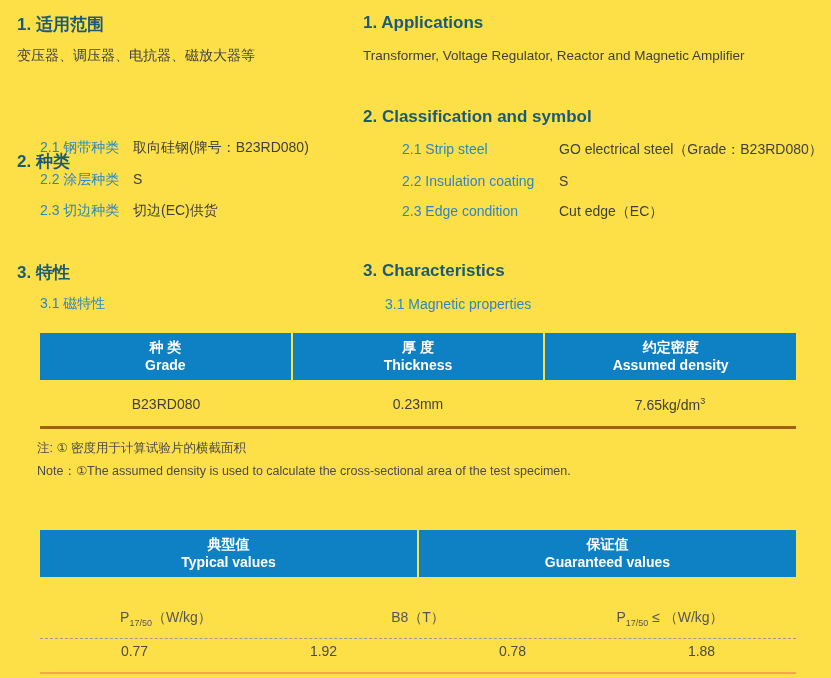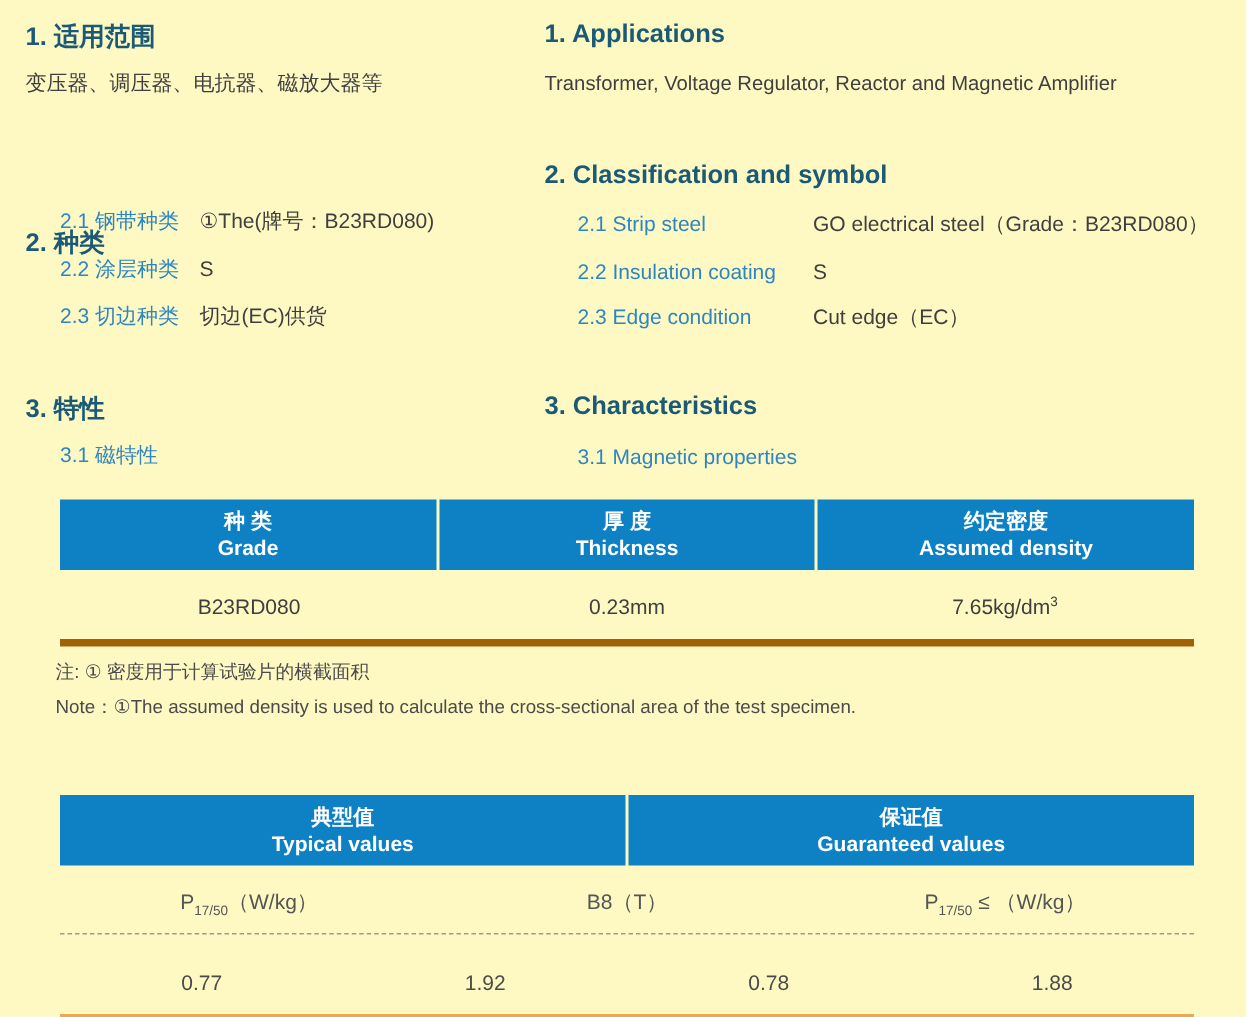--- a/index.html
+++ b/index.html
@@ -1,64 +1,64 @@
 <!DOCTYPE html>
 <html><head>
 <meta charset="utf-8">
 <style>
   html,body{margin:0;padding:0;background:#ffffff;}
   .page{
-    position:relative;width:831px;height:678px;background:#fef9c3;overflow:hidden;
+    position:relative;width:831px;height:678px;background:#fde047;overflow:hidden;
     font-family:"Liberation Sans","DejaVu Sans",sans-serif;color:#3f3f3f;
   }
   .abs{position:absolute;}
   .h1{font-size:17px;font-weight:bold;color:#1a5a76;}
   .subhead{font-size:14px;color:#2e86c1;}
   .body-text{font-size:14px;color:#3f3f3f;}
   .item-row{display:flex;font-size:14px;line-height:1.2;}
   .item-label{color:#2e86c1;flex:0 0 auto;}
   .item-value{color:#3f3f3f;}
   .zh .item-label{width:93px;}
-  .en .item-label{width:157px;}
+  .en .item-label{width:157px;margin-left:17px;}
 
   .dtable{width:756px;}
   .thead{display:flex;gap:2px;}
   .th{
     flex:1;background:#0e80c4;color:#ffffff;text-align:center;
     padding:5px 0 6px 0;font-weight:bold;font-size:14px;line-height:1.3;
   }
-  .trow{display:flex;border-bottom:5px solid #a16207;}
+  .trow{display:flex;border-bottom:3px solid #a16207;}
   .td{flex:1;text-align:center;font-size:14px;color:#3f3f3f;padding:16px 0 13px 0;}
   sup{font-size:9px;}
   sub{font-size:9px;}
 
   .note-line{font-size:12.5px;color:#4a4a4a;}
 
   .t2-cols{display:flex;margin-top:16px;}
-  .t2-col{flex:1;text-align:center;font-size:14px;color:#555555;}
+  .t2-col{flex:1;text-align:center;font-size:14px;color:#555555;margin-top:16px;}
   .t2-dash{border-top:1px dashed #9a9a9a;margin-top:10px;}
-  .t2-vals{display:flex;margin-top:24px;}
+  .t2-vals{display:flex;margin-top:4px;}
   .t2-val{flex:1;text-align:center;font-size:14px;color:#4a4a4a;}
   .t2-orange{border-top:2px solid #f3a747;margin-top:13px;}
 </style>
 </head>
 <body>
 
 <div class="page">
 
   <div class="abs h1" style="left:17px;top:13px;">1. 适用范围</div>
   <div class="abs body-text" style="left:17px;top:47px;">变压器、调压器、电抗器、磁放大器等</div>
   <div class="abs h1" style="left:363px;top:13px;">1. Applications</div>
   <div class="abs body-text" style="left:363px;top:48px;font-size:13.5px;">Transformer, Voltage Regulator, Reactor and Magnetic Amplifier</div>
 
   <div class="abs h1" style="left:17px;top:107px;margin-top:43px;">2. 种类</div>
 
   <div class="abs item-row zh" style="left:40px;top:139px;">
     <span class="item-label">2.1 钢带种类</span>
-    <span class="item-value">①The(牌号：B23RD080)</span>
+    <span class="item-value">取向硅钢(牌号：B23RD080)</span>
   </div>
   <div class="abs item-row zh" style="left:40px;top:171px;">
     <span class="item-label">2.2 涂层种类</span>
     <span class="item-value">S</span>
   </div>
   <div class="abs item-row zh" style="left:40px;top:202px;">
     <span class="item-label">2.3 切边种类</span>
     <span class="item-value">切边(EC)供货</span>
   </div>
 

